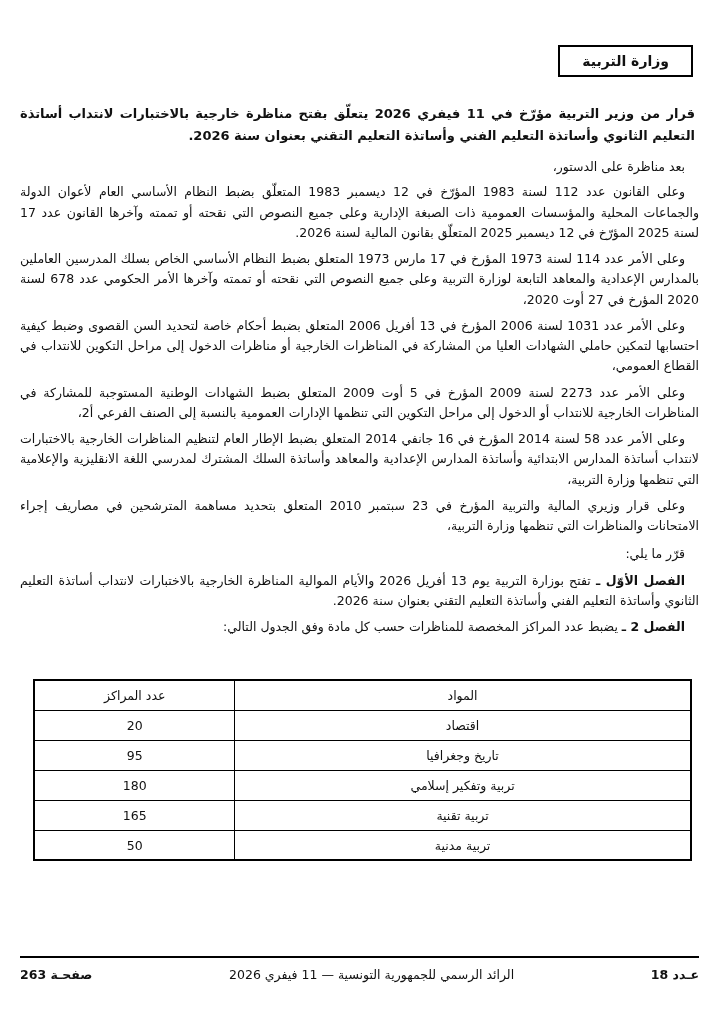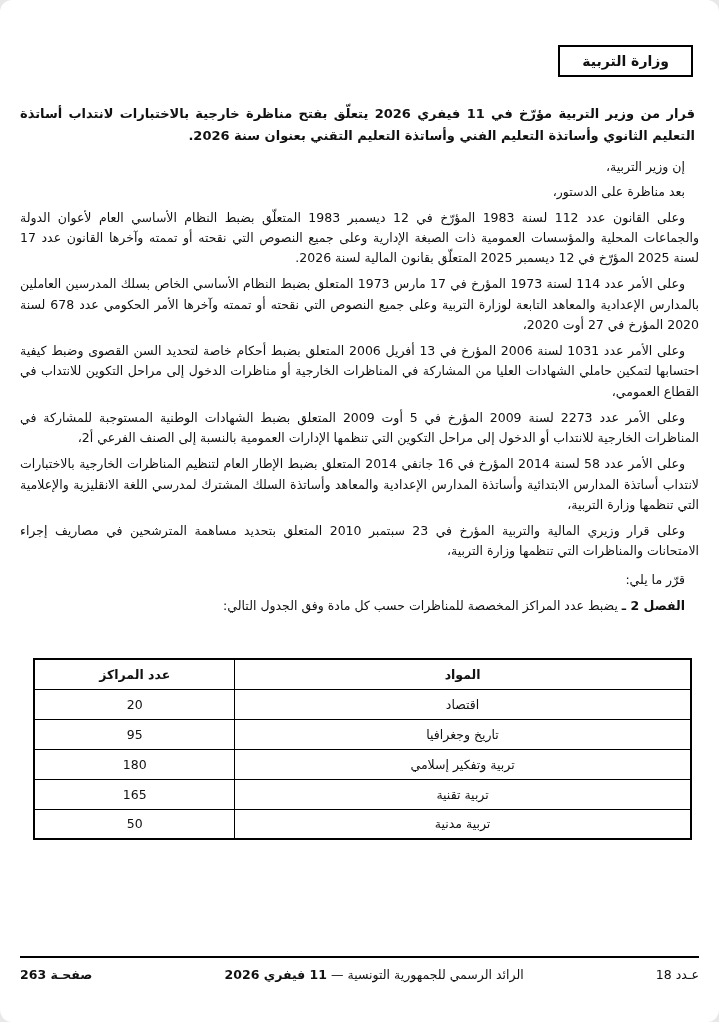--- a/index.html
+++ b/index.html
@@ -6,21 +6,20 @@
   html, body { background: #e8e8e8; }
   body { font-family: "DejaVu Sans", sans-serif; color: #111; }
   .page {
     width: 719px; height: 1022px;
     margin: 0 auto;
     background: #fff;
     padding: 45px 20px 0 20px;
     display: flex; flex-direction: column;
     position: relative;
     overflow: hidden;
-    border-radius: 12px;
   }
   
   .box-row { display: flex; justify-content: flex-start; }
   .ministry-box {
     border: 2px solid #000;
     padding: 6px 22px;
     font-size: 14px; font-weight: bold;
     margin-right: 6px;
   }
   
@@ -50,62 +49,65 @@
     border: 2px solid #000;
     font-size: 12.5px;
   }
   .subjects-table th, .subjects-table td {
     border: 1px solid #000;
     text-align: center;
     vertical-align: middle;
     height: 30px;
     padding: 2px 6px;
   }
-  .subjects-table th { font-weight: bold; }
+  .subjects-table th { font-weight: normal; }
   .col-subjects { width: 69.5%; }
   .col-positions { width: 30.5%; }
   
   .footer {
     margin-top: auto;
     margin-bottom: 40px;
     border-top: 2px solid #000;
     padding-top: 9px;
     display: flex;
     align-items: baseline;
     justify-content: space-between;
     font-size: 12.5px;
   }
-  .footer-issue { font-weight: normal; text-align: right; }
+  .footer-issue { font-weight: bold; text-align: right; }
   .footer-center { flex: 1; text-align: center; }
-  .footer-date { font-weight: bold; text-align: center; }
+  .footer-date { font-weight: normal; text-align: center; }
   .footer-page { font-weight: bold; text-align: center; }
 </style>
 </head>
 <body>
 
 <div class="page">
 
   <div class="box-row">
     <div class="ministry-box">وزارة التربية</div>
   </div>
 
   <p class="decree-title">قرار من وزير التربية مؤرّخ في 11 فيفري 2026 يتعلّق بفتح مناظرة خارجية بالاختبارات لانتداب أساتذة التعليم الثانوي وأساتذة التعليم الفني وأساتذة التعليم التقني بعنوان سنة 2026.</p>
 
-  <p class="para intro-line">إن وزير التربية،</p>
   <p class="para intro-line">بعد مناظرة على الدستور،</p>
 
   <p class="para">وعلى القانون عدد 112 لسنة 1983 المؤرّخ في 12 ديسمبر 1983 المتعلّق بضبط النظام الأساسي العام لأعوان الدولة والجماعات المحلية والمؤسسات العمومية ذات الصبغة الإدارية وعلى جميع النصوص التي نقحته أو تممته وآخرها القانون عدد 17 لسنة 2025 المؤرّخ في 12 ديسمبر 2025 المتعلّق بقانون المالية لسنة 2026.</p>
   <p class="para">وعلى الأمر عدد 114 لسنة 1973 المؤرخ في 17 مارس 1973 المتعلق بضبط النظام الأساسي الخاص بسلك المدرسين العاملين بالمدارس الإعدادية والمعاهد التابعة لوزارة التربية وعلى جميع النصوص التي نقحته أو تممته وآخرها الأمر الحكومي عدد 678 لسنة 2020 المؤرخ في 27 أوت 2020،</p>
   <p class="para">وعلى الأمر عدد 1031 لسنة 2006 المؤرخ في 13 أفريل 2006 المتعلق بضبط أحكام خاصة لتحديد السن القصوى وضبط كيفية احتسابها لتمكين حاملي الشهادات العليا من المشاركة في المناظرات الخارجية أو مناظرات الدخول إلى مراحل التكوين للانتداب في القطاع العمومي،</p>
   <p class="para">وعلى الأمر عدد 2273 لسنة 2009 المؤرخ في 5 أوت 2009 المتعلق بضبط الشهادات الوطنية المستوجبة للمشاركة في المناظرات الخارجية للانتداب أو الدخول إلى مراحل التكوين التي تنظمها الإدارات العمومية بالنسبة إلى الصنف الفرعي أ2،</p>
   <p class="para">وعلى الأمر عدد 58 لسنة 2014 المؤرخ في 16 جانفي 2014 المتعلق بضبط الإطار العام لتنظيم المناظرات الخارجية بالاختبارات لانتداب أساتذة المدارس الابتدائية وأساتذة المدارس الإعدادية والمعاهد وأساتذة السلك المشترك لمدرسي اللغة الانقليزية والإعلامية التي تنظمها وزارة التربية،</p>
   <p class="para">وعلى قرار وزيري المالية والتربية المؤرخ في 23 سبتمبر 2010 المتعلق بتحديد مساهمة المترشحين في مصاريف إجراء الامتحانات والمناظرات التي تنظمها وزارة التربية،</p>
 
   <p class="para decision-line">قرّر ما يلي:</p>
 
+  <p class="para">
+    <span class="article-lead">الفصل الأوّل ـ</span>
+    <span>تفتح بوزارة التربية يوم 13 أفريل 2026 والأيام الموالية المناظرة الخارجية بالاختبارات لانتداب أساتذة التعليم الثانوي وأساتذة التعليم الفني وأساتذة التعليم التقني بعنوان سنة 2026.</span>
+  </p>
 
   <p class="para article-2">
     <span class="article-lead">الفصل 2 ـ</span>
     <span>يضبط عدد المراكز المخصصة للمناظرات حسب كل مادة وفق الجدول التالي:</span>
   </p>
 
   <table class="subjects-table">
     <thead>
       <tr>
         <th class="col-subjects">المواد</th>

